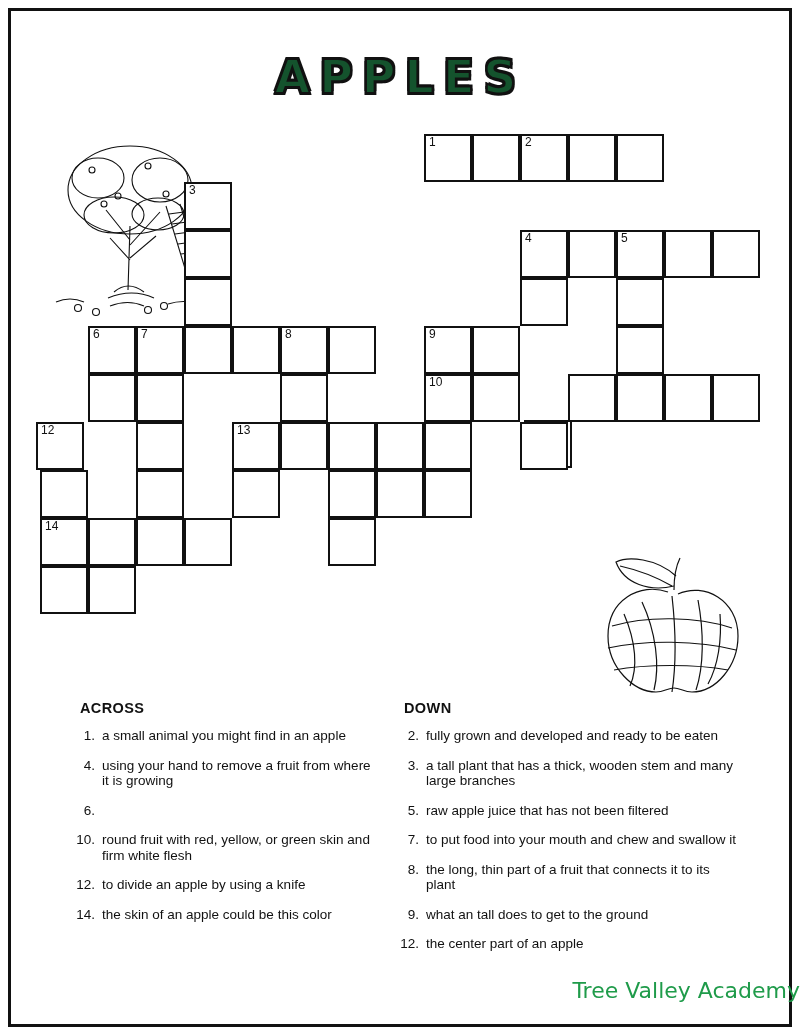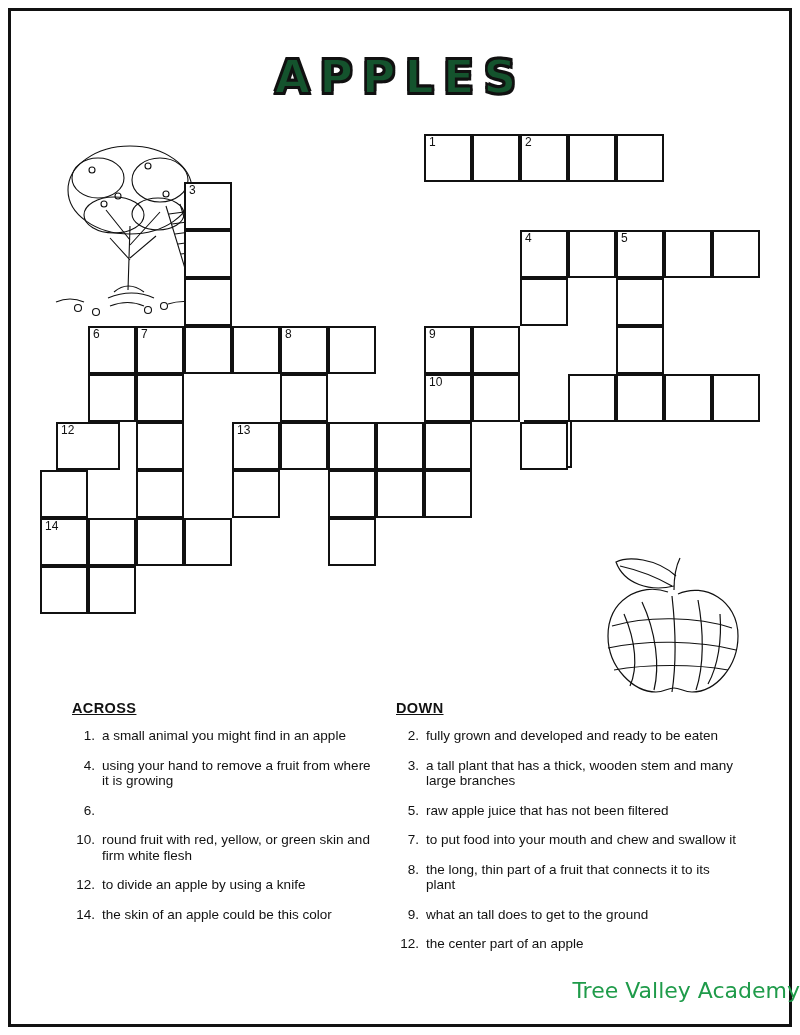--- a/index.html
+++ b/index.html
@@ -87,23 +87,23 @@
     position: absolute;
     top: 700px;
     font-size: 13.5px;
     color: #111;
   }
   #across-block { left: 72px; width: 300px; }
   #down-block { left: 396px; width: 340px; }
   .clue-heading {
     font-weight: bold;
     font-size: 14.5px;
-    text-decoration: underline;
     margin-bottom: 12px;
     letter-spacing: 0.4px;
+    margin-left: 8px;
   }
   .clue-list {
     list-style: none;
     margin: 0;
     padding: 0;
   }
   .clue-item {
     display: flex;
     margin-bottom: 14px;
     line-height: 15.5px;
@@ -225,21 +225,21 @@
         <span class="num">10</span>
       </div>
       <div class="cell" style="left: 472px; top: 374px; width: 48px; height: 48px;"></div>
       <div class="cell" style="left: 524px; top: 374px; width: 48px; height: 48px; margin-top: 46px;">
         <span class="num">11</span>
       </div>
       <div class="cell" style="left: 568px; top: 374px; width: 48px; height: 48px;"></div>
       <div class="cell" style="left: 616px; top: 374px; width: 48px; height: 48px;"></div>
       <div class="cell" style="left: 664px; top: 374px; width: 48px; height: 48px;"></div>
       <div class="cell" style="left: 712px; top: 374px; width: 48px; height: 48px;"></div>
-      <div class="cell" style="left: 56px; top: 422px; width: 64px; height: 48px;">
+      <div class="cell" style="left: 36px; top: 422px; width: 48px; height: 48px;">
         <span class="num">12</span>
       </div>
       <div class="cell" style="left: 136px; top: 422px; width: 48px; height: 48px;"></div>
       <div class="cell" style="left: 232px; top: 422px; width: 48px; height: 48px;">
         <span class="num">13</span>
       </div>
       <div class="cell" style="left: 280px; top: 422px; width: 48px; height: 48px;"></div>
       <div class="cell" style="left: 328px; top: 422px; width: 48px; height: 48px;"></div>
       <div class="cell" style="left: 376px; top: 422px; width: 48px; height: 48px;"></div>
       <div class="cell" style="left: 424px; top: 422px; width: 48px; height: 48px;"></div>

